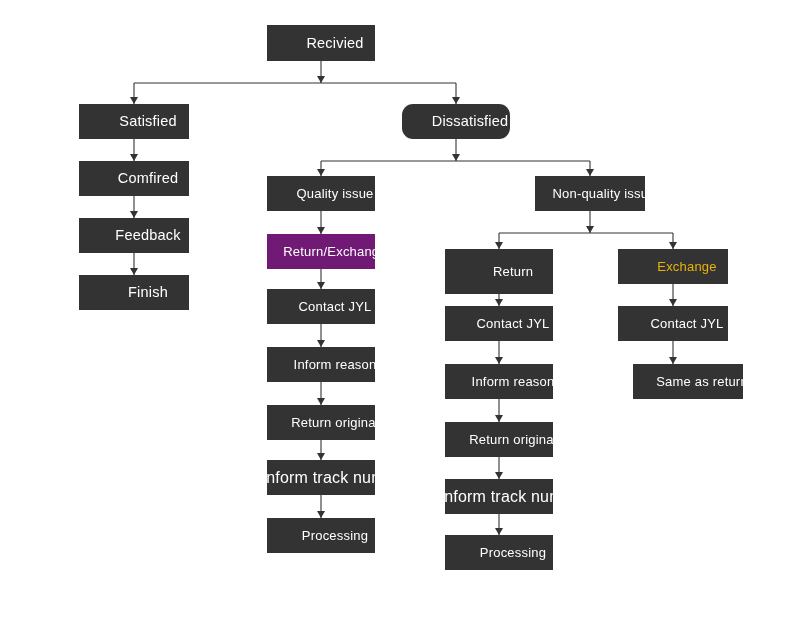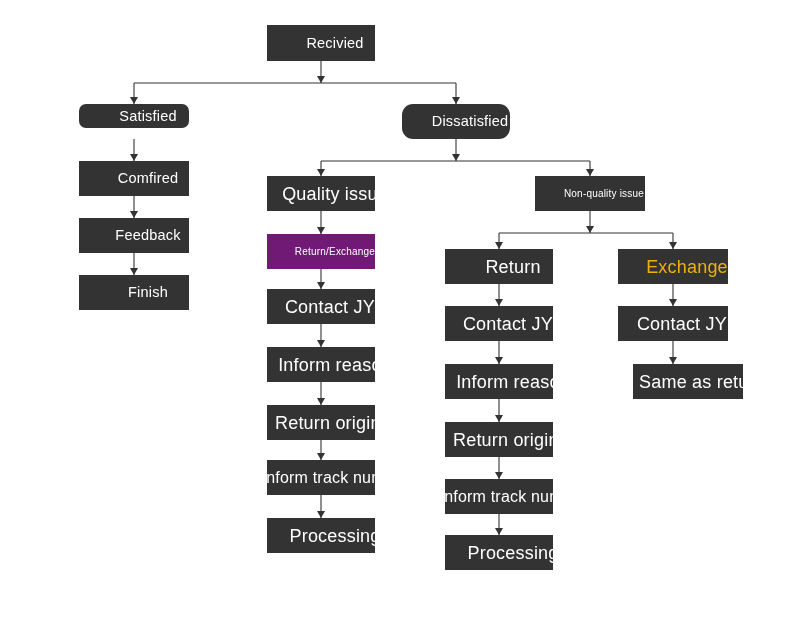--- a/index.html
+++ b/index.html
@@ -26,22 +26,22 @@
     justify-content: center;
     text-align: center;
     box-sizing: border-box;
     letter-spacing: 0.2px;
     line-height: 1;
     white-space: nowrap;
     font-family: "Liberation Sans", sans-serif;
     padding-left: 28px;
   }
   .node.sz-lg   { font-size: 14.5px; }
-  .node.sz-md   { font-size: 18px; }
-  .node.sz-sm   { font-size: 10px; text-align: right; }
+  .node.sz-md   { font-size: 13px; }
+  .node.sz-sm   { font-size: 13px; text-align: right; }
   .node.sz-xs   { font-size: 16px; }
   svg.links {
     position: absolute;
     left: 0;
     top: 0;
     width: 790px;
     height: 634px;
     pointer-events: none;
   }
   svg.links path, svg.links line {
@@ -109,21 +109,21 @@
       <line x1="499" y1="233" x2="673" y2="233" stroke="#333333" stroke-width="1.1"></line>
       <line x1="499" y1="233" x2="499" y2="249" stroke="#333333" stroke-width="1.1"></line>
       <polygon points="495,242 503,242 499,249" fill="#333333"></polygon>
       <line x1="673" y1="233" x2="673" y2="249" stroke="#333333" stroke-width="1.1"></line>
       <polygon points="669,242 677,242 673,249" fill="#333333"></polygon>
     </svg>
   <div id="node-layer">
       <div class="node sz-lg" style="left: 267px; top: 25px; width: 108px; height: 36px; background: rgb(51, 51, 51); color: rgb(255, 255, 255);">
         <span>Recivied</span>
       </div>
-      <div class="node sz-lg" style="left: 79px; top: 104px; width: 110px; height: 24px; background: rgb(51, 51, 51); color: rgb(255, 255, 255); border-radius: 7px;">
+      <div class="node sz-lg" style="left: 79px; top: 104px; width: 110px; height: 35px; background: rgb(51, 51, 51); color: rgb(255, 255, 255);">
         <span>Satisfied</span>
       </div>
       <div class="node sz-lg" style="left: 79px; top: 161px; width: 110px; height: 35px; background: rgb(51, 51, 51); color: rgb(255, 255, 255);">
         <span>Comfired</span>
       </div>
       <div class="node sz-lg" style="left: 79px; top: 218px; width: 110px; height: 35px; background: rgb(51, 51, 51); color: rgb(255, 255, 255);">
         <span>Feedback</span>
       </div>
       <div class="node sz-lg" style="left: 79px; top: 275px; width: 110px; height: 35px; background: rgb(51, 51, 51); color: rgb(255, 255, 255);">
         <span>Finish</span>
@@ -148,21 +148,21 @@
       </div>
       <div class="node sz-md" style="left: 267px; top: 405px; width: 108px; height: 35px; background: rgb(51, 51, 51); color: rgb(255, 255, 255);">
         <span>Return original</span>
       </div>
       <div class="node sz-xs" style="left: 267px; top: 460px; width: 108px; height: 35px; background: rgb(51, 51, 51); color: rgb(255, 255, 255);">
         <span>Inform track number</span>
       </div>
       <div class="node sz-md" style="left: 267px; top: 518px; width: 108px; height: 35px; background: rgb(51, 51, 51); color: rgb(255, 255, 255);">
         <span>Processing</span>
       </div>
-      <div class="node sz-md" style="left: 445px; top: 249px; width: 108px; height: 35px; background: rgb(51, 51, 51); color: rgb(255, 255, 255);">
+      <div class="node sz-md" style="left: 445px; top: 249px; width: 108px; height: 45px; background: rgb(51, 51, 51); color: rgb(255, 255, 255);">
         <span>Return</span>
       </div>
       <div class="node sz-md" style="left: 445px; top: 306px; width: 108px; height: 35px; background: rgb(51, 51, 51); color: rgb(255, 255, 255);">
         <span>Contact JYL</span>
       </div>
       <div class="node sz-md" style="left: 445px; top: 364px; width: 108px; height: 35px; background: rgb(51, 51, 51); color: rgb(255, 255, 255);">
         <span>Inform reason</span>
       </div>
       <div class="node sz-md" style="left: 445px; top: 422px; width: 108px; height: 35px; background: rgb(51, 51, 51); color: rgb(255, 255, 255);">
         <span>Return original</span>

